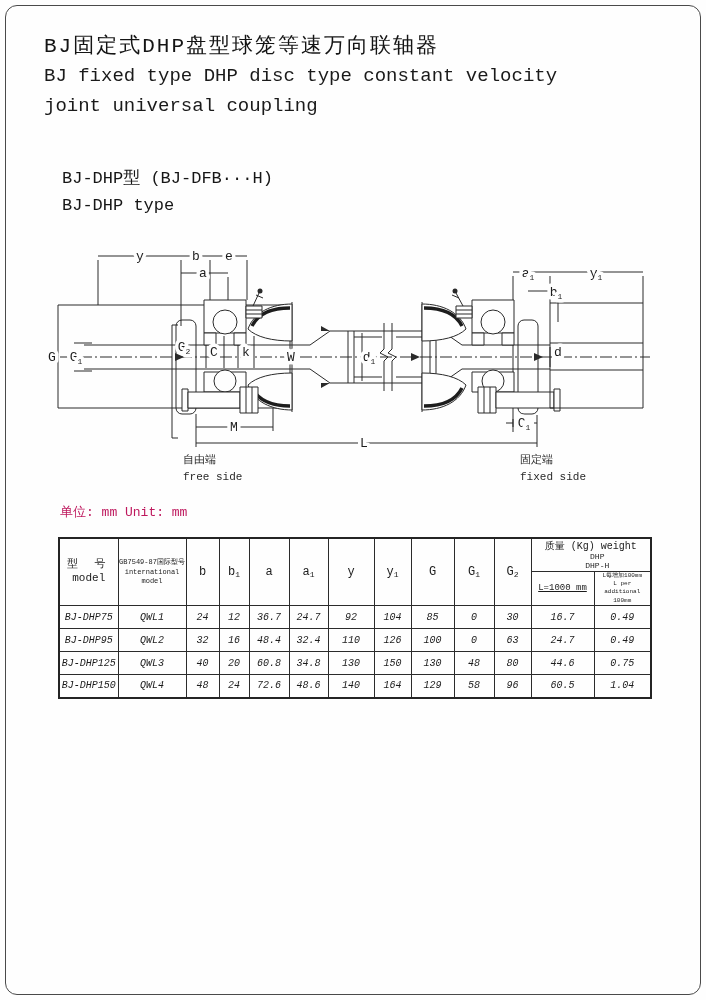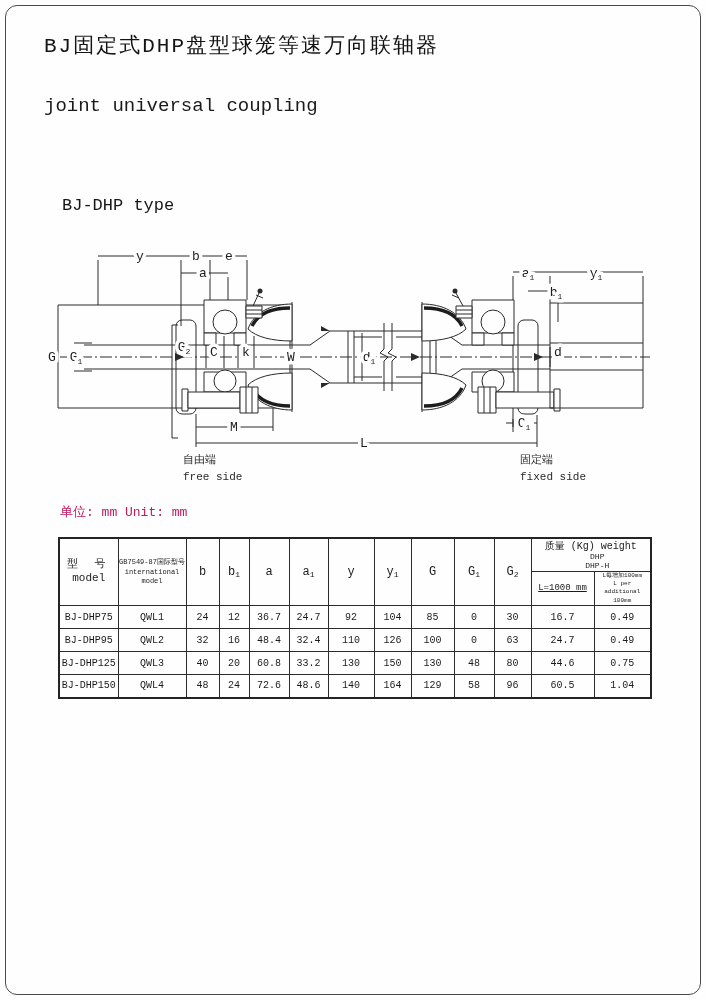--- a/index.html
+++ b/index.html
@@ -25,41 +25,43 @@
   .dim tspan.sub{font-size:8px;}
   .side-label{position:absolute;font-size:11px;line-height:1.55;color:#2a2a2a;white-space:nowrap;}
   #free-side{left:183px;top:452px;}
   #fixed-side{left:520px;top:452px;}
   #spec-table{position:absolute;left:58px;top:537px;border-collapse:collapse;table-layout:fixed;
               font-family:"Liberation Mono","DejaVu Sans Mono",monospace;color:#1b1b1b;border:2px solid #242424;}
   #spec-table th,#spec-table td{border:1px solid #2b2b2b;text-align:center;vertical-align:middle;
               padding:0;font-weight:normal;overflow:hidden;}
   #spec-table thead tr.r1 th{height:27px;}
   #spec-table thead tr.r2 th{height:26px;}
-  #spec-table tbody tr{height:23px;}
+  #spec-table tbody tr{height:23px;font-style:italic;}
   .h-model{font-size:11px;line-height:1.25;}
   .h-model .cn{letter-spacing:5px;}
   .h-intl{font-size:7px;line-height:1.3;}
   .h-dim{font-size:12px;}
   .h-dim .sub,.t-sub{font-size:8px;vertical-align:-2px;}
   .h-weight{font-size:10px;}
   .h-weight .stack{display:inline-block;font-size:8px;line-height:1.1;text-align:center;vertical-align:middle;margin-left:13px;}
   .h-l1000{font-size:9px;text-decoration:underline;}
   .h-add{font-size:6px;line-height:1.4;}
   #spec-table td{font-size:10px;}
 </style>
 </head>
 <body>
 
 <div id="page">
   <div class="page-border"></div>
 
   <div class="title-cn">BJ固定式DHP盘型球笼等速万向联轴器</div>
+  <div class="title-en l1">BJ fixed type DHP disc type constant velocity</div>
   <div class="title-en l2">joint universal coupling</div>
 
+  <div class="model-line cn">BJ-DHP型  (BJ-DFB···H)</div>
   <div class="model-line en">BJ-DHP type</div>
 
   <svg id="drawing" width="660" height="272" viewBox="35 234 660 272" xmlns="http://www.w3.org/2000/svg">
     <defs>
       <pattern id="hatch" patternUnits="userSpaceOnUse" width="5" height="5" patternTransform="rotate(45)">
         <line x1="0" y1="0" x2="0" y2="5" stroke="#3a3a3a" stroke-width="1"></line>
       </pattern>
     </defs>
 
     <g>
@@ -262,21 +264,21 @@
           <td>63</td>
           <td>24.7</td>
           <td>0.49</td>
         </tr>
         <tr>
           <td class="model">BJ-DHP125</td>
           <td>QWL3</td>
           <td>40</td>
           <td>20</td>
           <td>60.8</td>
-          <td>33.2</td>
+          <td>34.8</td>
           <td>130</td>
           <td>150</td>
           <td>130</td>
           <td>48</td>
           <td>80</td>
           <td>44.6</td>
           <td>0.75</td>
         </tr>
         <tr>
           <td class="model">BJ-DHP150</td>

